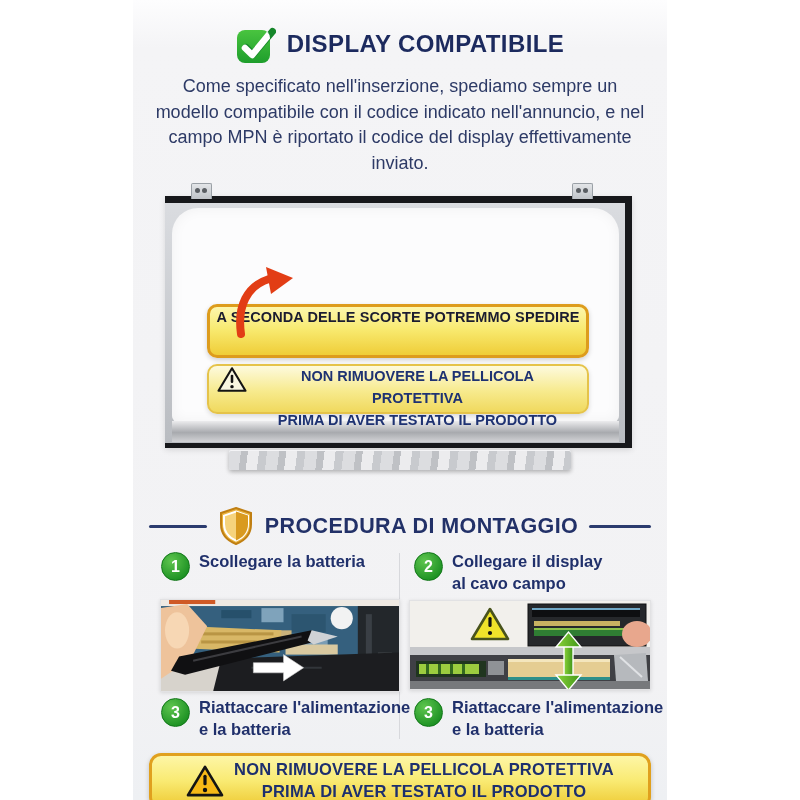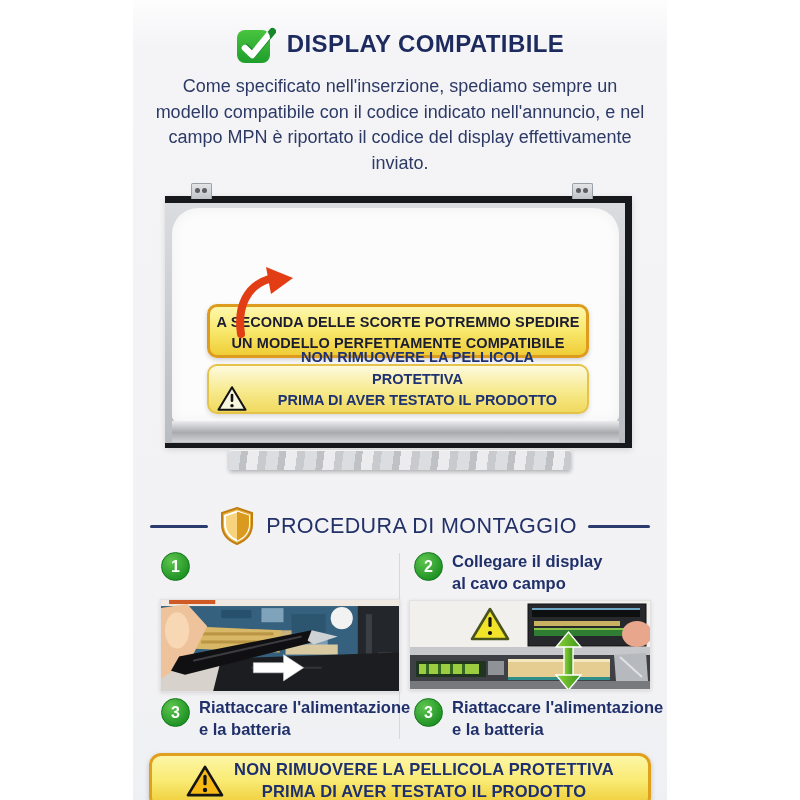--- a/index.html
+++ b/index.html
@@ -30,37 +30,37 @@
   .panel-screen{position:absolute;left:7px;right:13px;top:12px;bottom:26px;
     background:#fcfcfd;border-radius:26px 26px 6px 6px;box-shadow:inset 0 0 14px rgba(0,0,0,0.05);}
   .panel-shade{position:absolute;left:7px;right:13px;bottom:6px;height:21px;
     background:linear-gradient(180deg,#ececee 0%,#a8aaae 55%,#d2d3d6 100%);}
   .panel-foil{position:absolute;left:64px;top:254px;width:342px;height:20px;border-radius:2px;
     background:repeating-linear-gradient(97deg,#dcdde0 0 12px,#bfc1c5 12px 19px,#ececee 19px 30px,#c8cace 30px 38px);
     box-shadow:0 2px 4px rgba(0,0,0,0.28), inset 0 1px 0 #f4f4f6;}
   .red-arrow-icon{position:absolute;left:68px;top:70px;width:62px;height:72px;z-index:3;}
 
   .banner{position:absolute;left:42px;right:43px;border-radius:10px;z-index:2;
-    display:flex;align-items:flex-end;justify-content:center;text-align:center;}
+    display:flex;align-items:flex-start;justify-content:center;text-align:center;}
   .banner-stock{top:108px;height:48px;border:3px solid #dd9c1d;
     background:linear-gradient(180deg,#fdf7ad 0%,#f8e96e 48%,#efcd38 100%);
     box-shadow:0 2px 5px rgba(0,0,0,0.18);}
   .banner-stock .banner-text{font-size:14.5px;font-weight:700;color:#1b1c30;line-height:1.5;letter-spacing:0.1px;}
   .banner-film{top:168px;height:46px;border:2px solid #e5c34a;gap:9px;padding:0 8px;
     background:linear-gradient(180deg,#fdfade 0%,#f7ea8d 55%,#f0d95e 100%);
     box-shadow:0 2px 5px rgba(0,0,0,0.14);}
   .banner-film .banner-text{font-size:14.5px;font-weight:700;color:#1e3272;line-height:1.5;}
   .warn-sm{width:30px;height:27px;flex:0 0 auto;}
 
   
   .proc-heading{position:absolute;top:507px;left:0;width:100%;display:flex;align-items:center;justify-content:center;gap:11px;}
   .rule{height:3px;background:#2b3b6e;border-radius:2px;}
   .rule-l{width:58px;} .rule-r{width:62px;}
   .shield-icon{width:36px;height:38px;flex:0 0 auto;}
-  .proc-title{font-size:21.5px;font-weight:400;color:#223168;letter-spacing:0.4px;}
+  .proc-title{font-size:21.5px;font-weight:700;color:#223168;letter-spacing:0.4px;}
 
   .step{position:absolute;display:flex;align-items:flex-start;gap:9px;}
   .step-badge{width:27px;height:27px;border-radius:50%;flex:0 0 auto;margin-top:1px;
     background:radial-gradient(circle at 35% 30%,#5ec54e,#1e9224 75%);
     border:1px solid #117718;color:#ffffff;font-size:16px;font-weight:800;
     display:flex;align-items:center;justify-content:center;}
   .step-text{font-size:16.5px;font-weight:700;color:#20306b;line-height:1.32;}
   .step-1{left:28px;top:551px;} .step-2{left:281px;top:551px;}
   .step-3a{left:28px;top:697px;} .step-3b{left:281px;top:697px;}
   .col-divider{position:absolute;left:266px;top:553px;width:1px;height:186px;background:#d7d8dc;}
@@ -118,21 +118,20 @@
       <div class="panel-foil"></div>
 
       <svg class="red-arrow-icon" viewBox="0 0 62 72">
         <path d="M8 68 C 4 40, 14 20, 36 13" fill="none" stroke="#e23d15" stroke-width="8" stroke-linecap="round"></path>
         <polygon points="33,1 60,12 38,28" fill="#e23d15"></polygon>
       </svg>
 
       <div class="banner banner-stock">
         <div class="banner-text">
           <div>A SECONDA DELLE SCORTE POTREMMO SPEDIRE</div>
-          <div>UN MODELLO PERFETTAMENTE COMPATIBILE</div>
         </div>
       </div>
 
       <div class="banner banner-film">
         <svg class="warn-sm" viewBox="0 0 40 36">
           <path d="M20 3 L38 33 H2 Z" fill="#f9f6e0" stroke="#141414" stroke-width="2.8" stroke-linejoin="round"></path>
           <rect x="18.3" y="11.5" width="3.4" height="11" rx="1.6" fill="#111"></rect>
           <circle cx="20" cy="27.5" r="2.3" fill="#111"></circle>
         </svg>
         <div class="banner-text">
@@ -149,20 +148,21 @@
         <path d="M18 4.5 L30 8.6 V17 C30 25 25 30.6 18 33.6 C11 30.6 6 25 6 17 V8.6 Z" fill="#f6d37c" stroke="#ffffff" stroke-width="2"></path>
         <path d="M18 4.5 L30 8.6 V17 C30 25 25 30.6 18 33.6 Z" fill="#d99a1f"></path>
       </svg>
       <span class="proc-title">PROCEDURA DI MONTAGGIO</span>
       <span class="rule rule-r"></span>
     </div>
 
     <div class="step step-1">
       <span class="step-badge">1</span>
       <span class="step-text">
+        <div>Scollegare la batteria</div>
       </span>
     </div>
     <div class="step step-2">
       <span class="step-badge">2</span>
       <span class="step-text">
         <div>Collegare il display</div>
         <div>al cavo campo</div>
       </span>
     </div>
 

